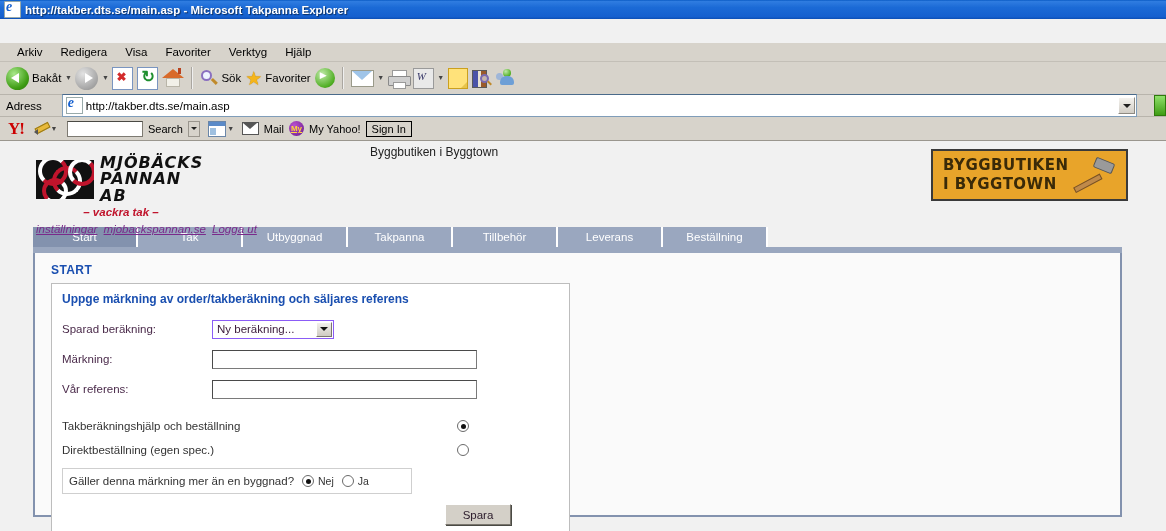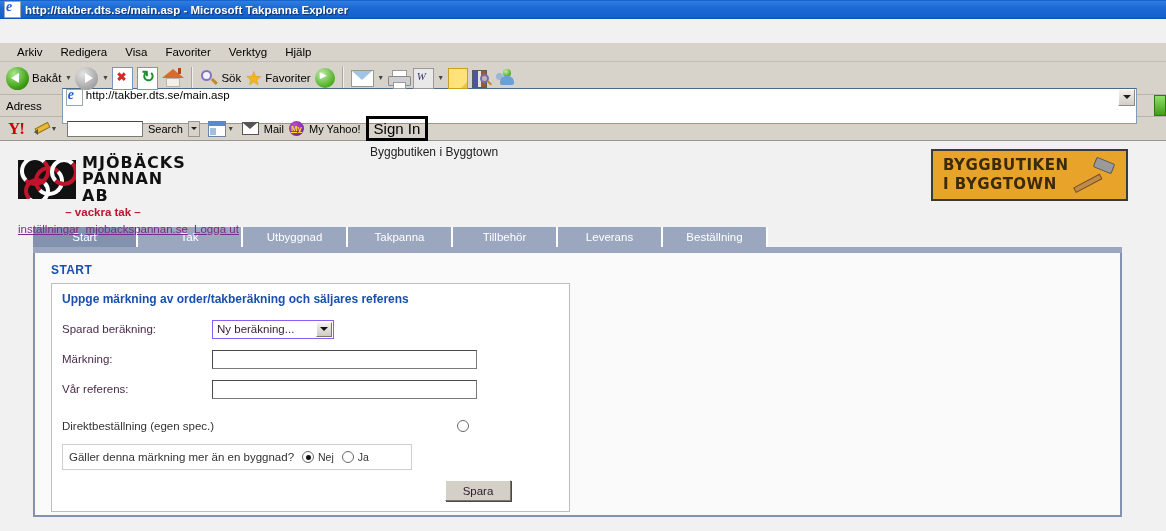--- a/index.html
+++ b/index.html
@@ -96,22 +96,22 @@
   .ic-msn .h1{position:absolute;left:7px;top:0;width:8px;height:8px;border-radius:50%;background:radial-gradient(circle at 35% 30%,#bfe9a8,#4fae22 70%);}
   .ic-msn .b1{position:absolute;left:4px;top:7px;width:14px;height:9px;border-radius:6px 6px 2px 2px;background:#6d9fd6;}
   .ic-msn .h2{position:absolute;left:0;top:4px;width:7px;height:7px;border-radius:50%;background:#9fb6d8;}
   
   .addrbar{
     height:22px;background:#d7d3cb;display:flex;align-items:center;
     padding-left:4px;box-sizing:border-box;border-bottom:1px solid #b8b4ac;gap:14px;
   }
   .addrlbl{font-size:11.5px;color:#000;padding:0 6px 0 2px;}
   .addrfield{
-    flex:1 1 auto;height:36px;background:#fff;border:1px solid #7f9db9;
-    border-top-color:#4a6a8a;display:flex;align-items:flex-start;box-sizing:border-box;
+    flex:1 1 auto;height:23px;background:#fff;border:1px solid #7f9db9;
+    border-top-color:#4a6a8a;display:flex;align-items:center;box-sizing:border-box;
   }
   .addr-ico{width:15px;height:15px;margin:0 3px;background:#fff;border:1px solid #9aa;position:relative;flex:0 0 auto;}
   .addr-ico:after{content:"e";position:absolute;left:1px;top:-3px;font-family:"Liberation Serif",serif;
     font-size:14px;font-style:italic;font-weight:bold;color:#1560cf;line-height:16px;}
   .addrtext{font-size:11.5px;color:#000;white-space:nowrap;overflow:hidden;}
   .addr-drop{
     width:17px;height:17px;margin-right:1px;flex:0 0 auto;
     background:linear-gradient(to bottom,#f4f2ee,#d2cec6);
     border:1px solid #8e8a82;border-top-color:#fff;border-left-color:#fff;
     display:flex;align-items:center;justify-content:center;box-sizing:border-box;
@@ -136,25 +136,25 @@
   .ybtn{font-size:11px;color:#000;padding:1px 5px;cursor:default;}
   .ysmalldrop{width:12px;height:16px;background:#d7d3cb;border:1px solid #9a968e;display:flex;align-items:center;justify-content:center;box-sizing:border-box;}
   .ysmalldrop:after{content:"";border-left:3px solid transparent;border-right:3px solid transparent;border-top:3px solid #202020;}
   .ywin{width:16px;height:14px;background:#fff;border:1px solid #6a86a8;position:relative;margin-left:8px;}
   .ywin:before{content:"";position:absolute;left:0;top:0;right:0;height:4px;background:#5a8ac8;}
   .ywin:after{content:"";position:absolute;left:1px;top:6px;width:6px;bottom:1px;background:#9fc0e0;}
   .ymailico{width:15px;height:11px;background:#fff;border:1px solid #555;position:relative;}
   .ymailico:before{content:"";position:absolute;left:0;top:0;width:0;height:0;border-left:7px solid transparent;border-right:7px solid transparent;border-top:6px solid #555;}
   .ymy{width:15px;height:15px;border-radius:50%;background:radial-gradient(circle at 35% 30%,#b84fd0,#6a1b8a);
     color:#ffd83a;font-size:8px;font-weight:bold;display:flex;align-items:center;justify-content:center;text-decoration:underline;}
-  .ysignin{font-size:15px;color:#000;padding:1px 5px;border:3px solid #000000;}
+  .ysignin{font-size:11px;color:#000;padding:1px 5px;border:1px solid #000000;}
   
   .page{background:#f1f1f1;height:394px;position:relative;box-sizing:border-box;}
   .hdr{display:flex;align-items:flex-start;padding:14px 0 0 0;position:relative;height:86px;box-sizing:border-box;}
-  .logowrap{margin-left:18px;width:170px;}
+  .logowrap{margin-left:36px;width:170px;font-style:italic;}
   .logorow{display:flex;align-items:center;}
   .logomark{width:58px;height:39px;background:#111;position:relative;overflow:hidden;flex:0 0 auto;}
   .sw{position:absolute;border:4px solid #c0142c;border-radius:50%;}
   .sw.a{width:22px;height:22px;left:2px;top:-4px;border-color:#fff #c0142c #c0142c #fff;}
   .sw.b{width:22px;height:22px;left:16px;top:6px;border-color:#c0142c #fff #fff #c0142c;}
   .sw.c{width:20px;height:20px;left:32px;top:-2px;border-color:#fff #c0142c #c0142c #fff;}
   .sw.d{width:18px;height:18px;left:6px;top:18px;border-color:#c0142c #fff #fff #c0142c;}
   .logotxt{margin-left:6px;line-height:1.02;}
   .logotxt .l1,.logotxt .l2{
     font-family:"DejaVu Sans",sans-serif;font-weight:bold;font-size:16px;
@@ -428,20 +428,24 @@
       </div>
 
       <div class="frow">
         <span class="flabel">Vår referens:</span>
         <input class="tinput" value="" style="">
       </div>
 
       <div style="height:10px"></div>
 
       <div class="optrow">
+        <span class="optlabel">Takberäkningshjälp och beställning</span>
+        <span class="radio on"></span>
+      </div>
+      <div class="optrow">
         <span class="optlabel">Direktbeställning (egen spec.)</span>
         <span class="radio"></span>
       </div>
 
       <div class="innerbox">
         <span class="innerq">Gäller denna märkning mer än en byggnad?</span>
         <span class="radio on" style="margin-left:8px"></span>
         <span class="rlab">Nej</span>
         <span class="radio"></span>
         <span class="rlab">Ja</span>

